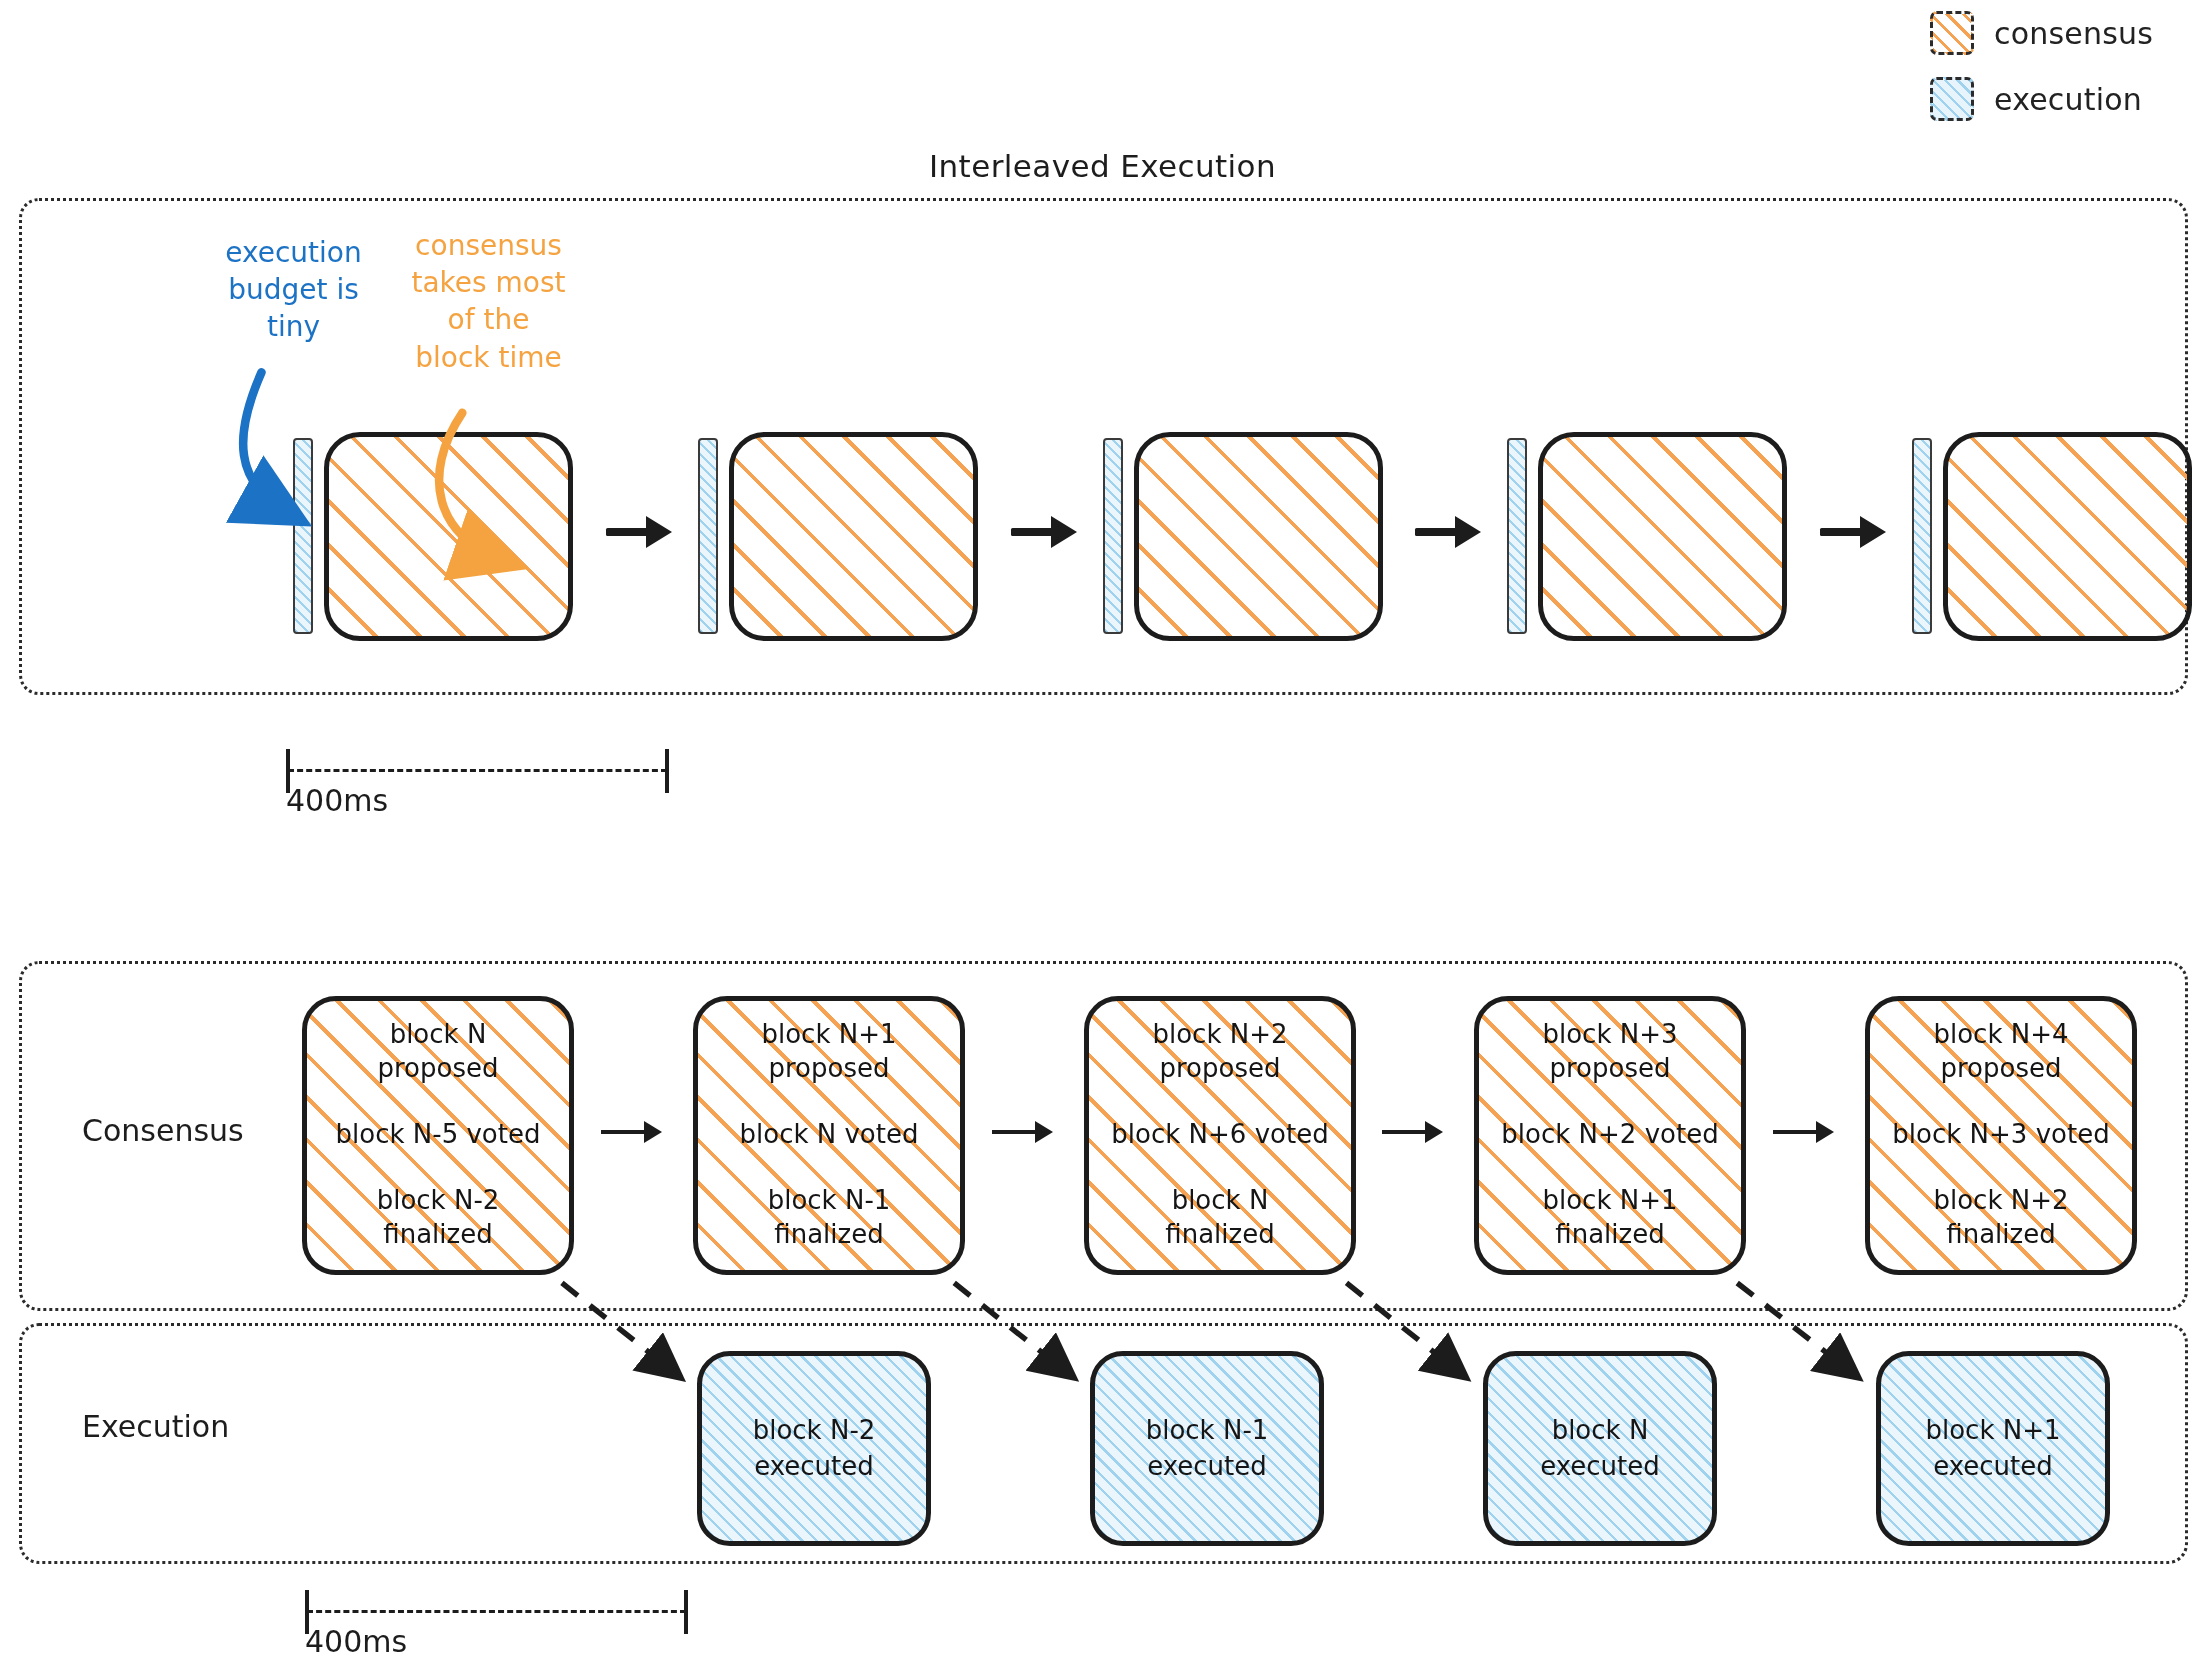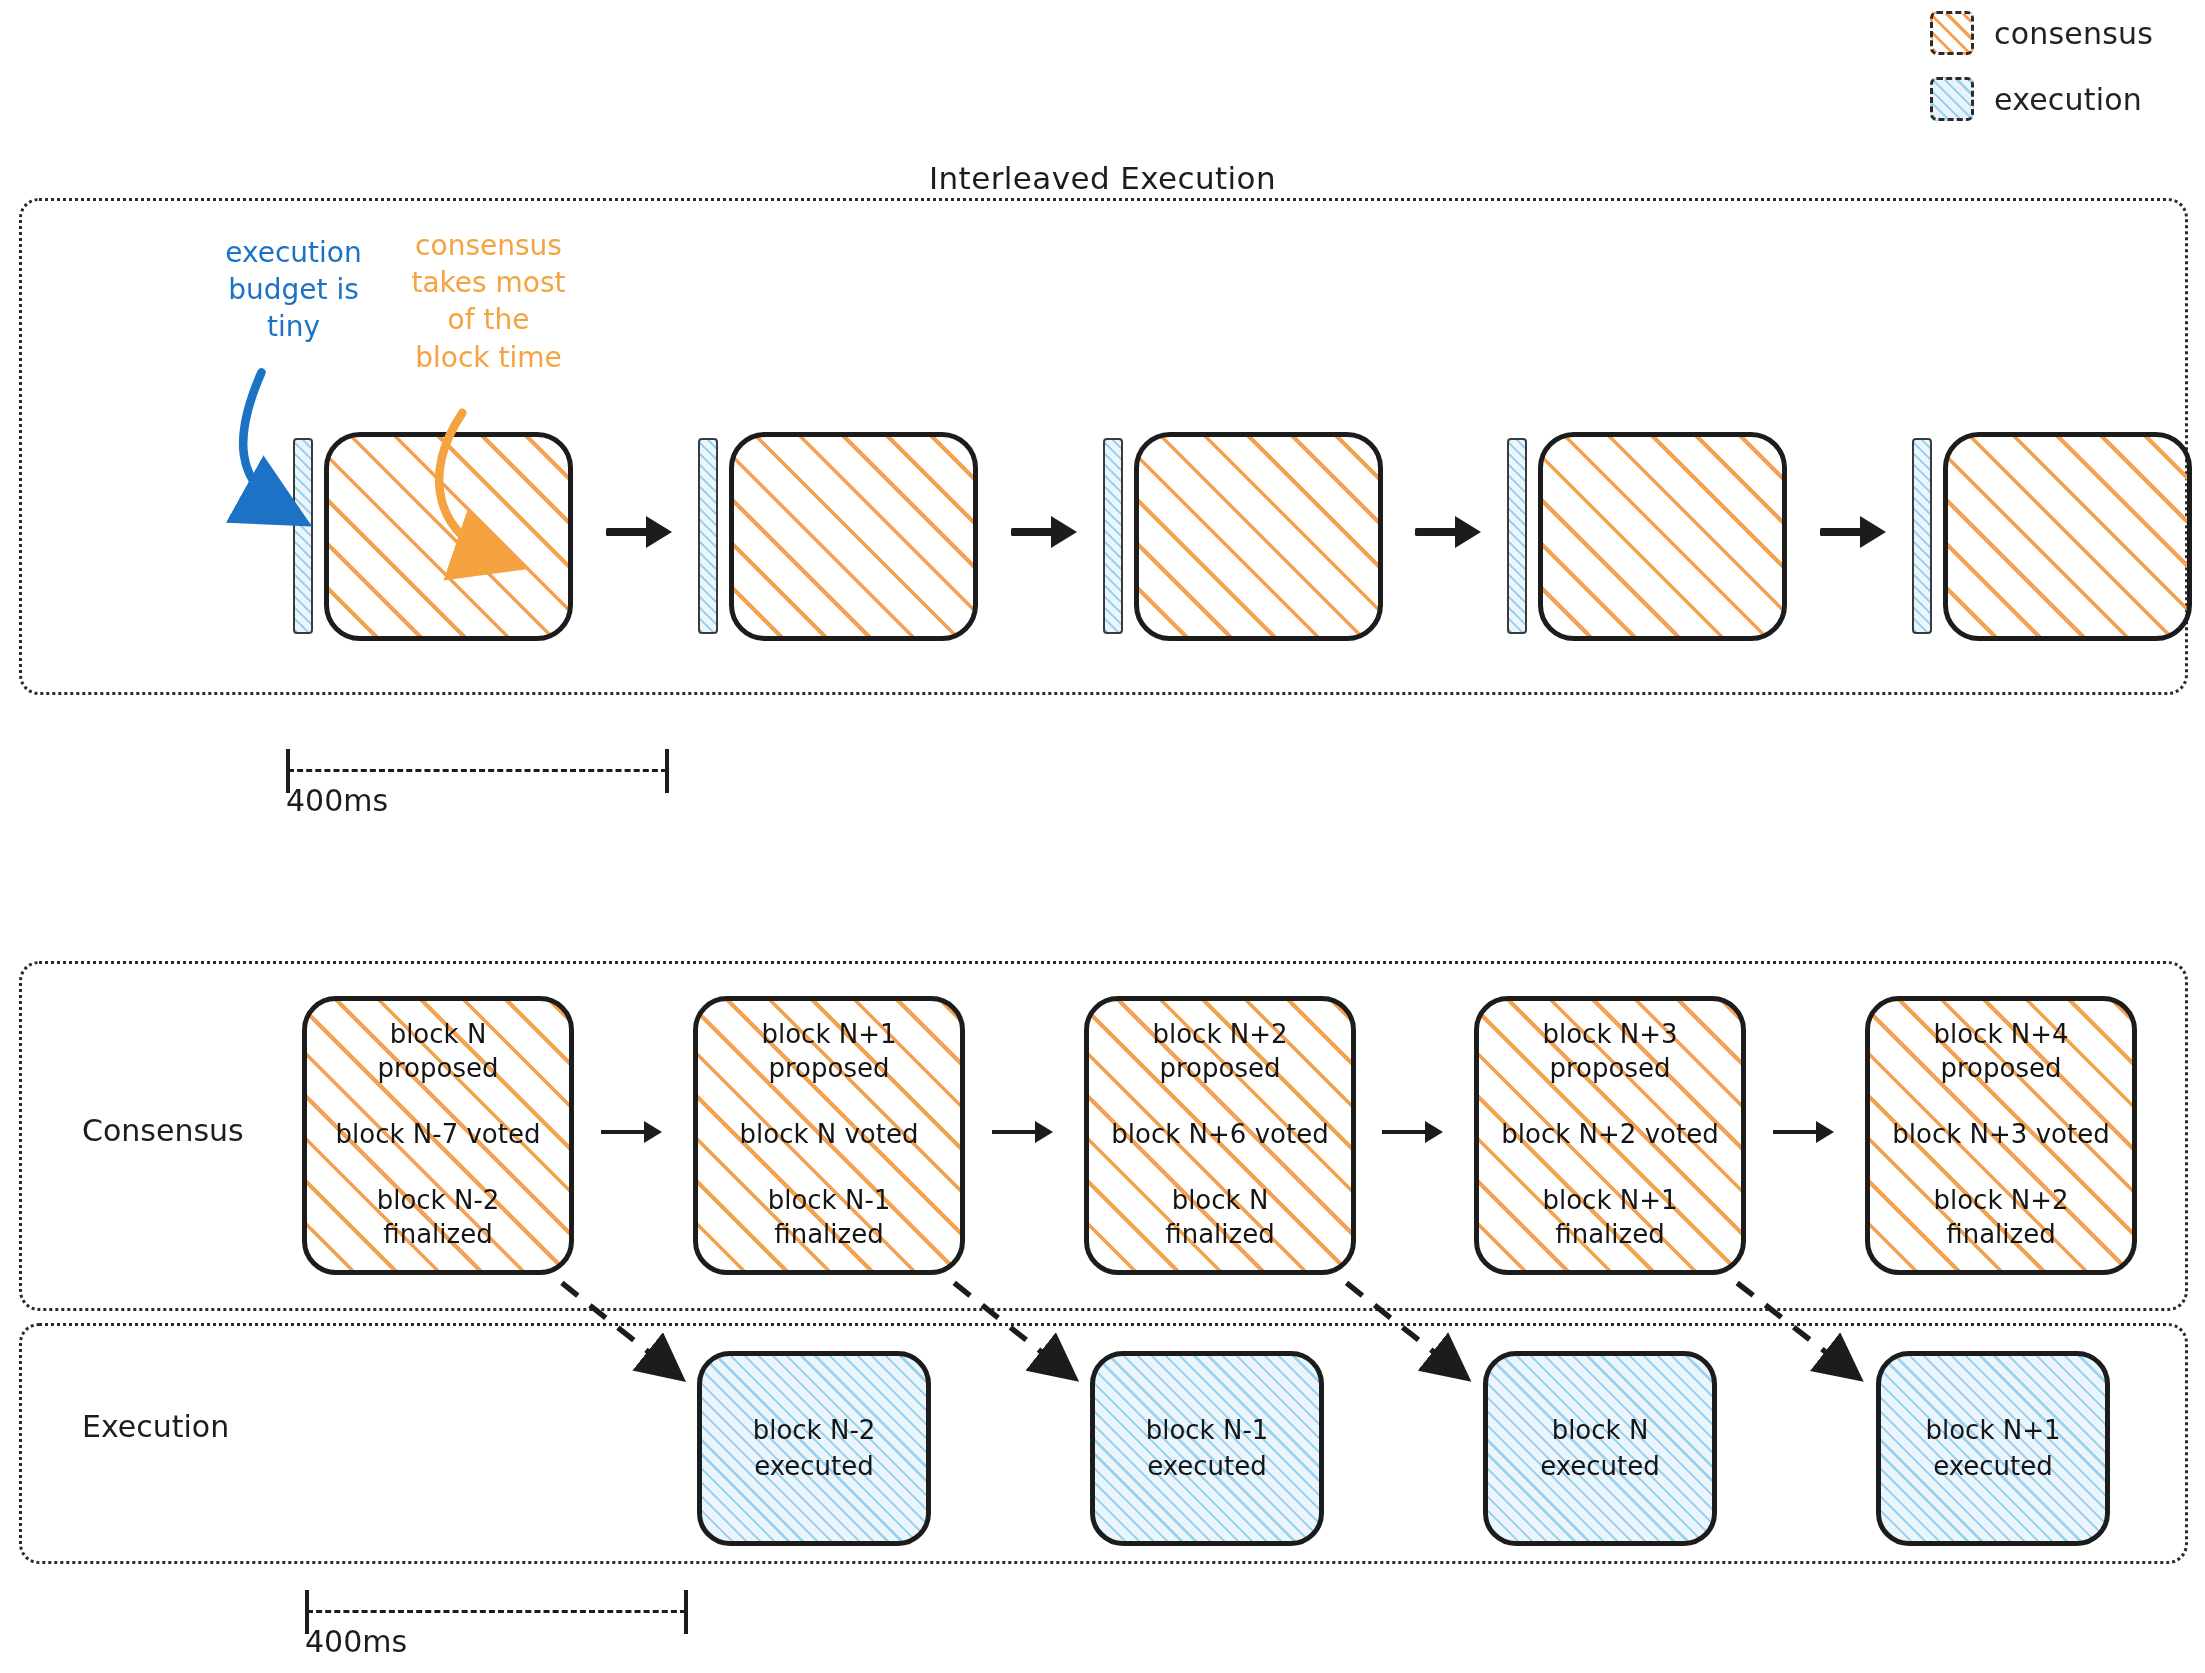--- a/index.html
+++ b/index.html
@@ -51,21 +51,21 @@
 
   
   .section-title {
     position: absolute;
     width: 100%;
     text-align: center;
     font-size: 31px;
     color: #1d1d1d;
     letter-spacing: 0.4px;
   }
-  #title-interleaved { top: 160px; left: 0; }
+  #title-interleaved { top: 148px; left: 0; }
   #title-async { top: 897px; left: 0; }
 
   
   .dashed-panel {
     position: absolute;
     border: 3.1px dotted #2b2b2b;
     border-radius: 20px;
   }
   #panel-interleaved { left: 18.7px; top: 198px; width: 2169px; height: 497px; }
   #panel-consensus   { left: 18.7px; top: 961px; width: 2169px; height: 350px; }
@@ -297,21 +297,21 @@
   <div class="dashed-panel" id="panel-execution"></div>
 
   <div class="row-label" id="label-consensus">Consensus</div>
   <div class="row-label" id="label-execution">Execution</div>
 
   <div id="async-area">
 
     <div class="cons-card" style="left:302px;">
       <div class="line-txt">block N
 proposed</div>
-      <div class="line-txt">block N-7 voted</div>
+      <div class="line-txt">block N-5 voted</div>
       <div class="line-txt">block N-2
 finalized</div>
     </div>
     <div class="arrow-async" style="left:601px; width:56px;"></div>
 
     <div class="cons-card" style="left:693px;">
       <div class="line-txt">block N+1
 proposed</div>
       <div class="line-txt">block N voted</div>
       <div class="line-txt">block N-1

